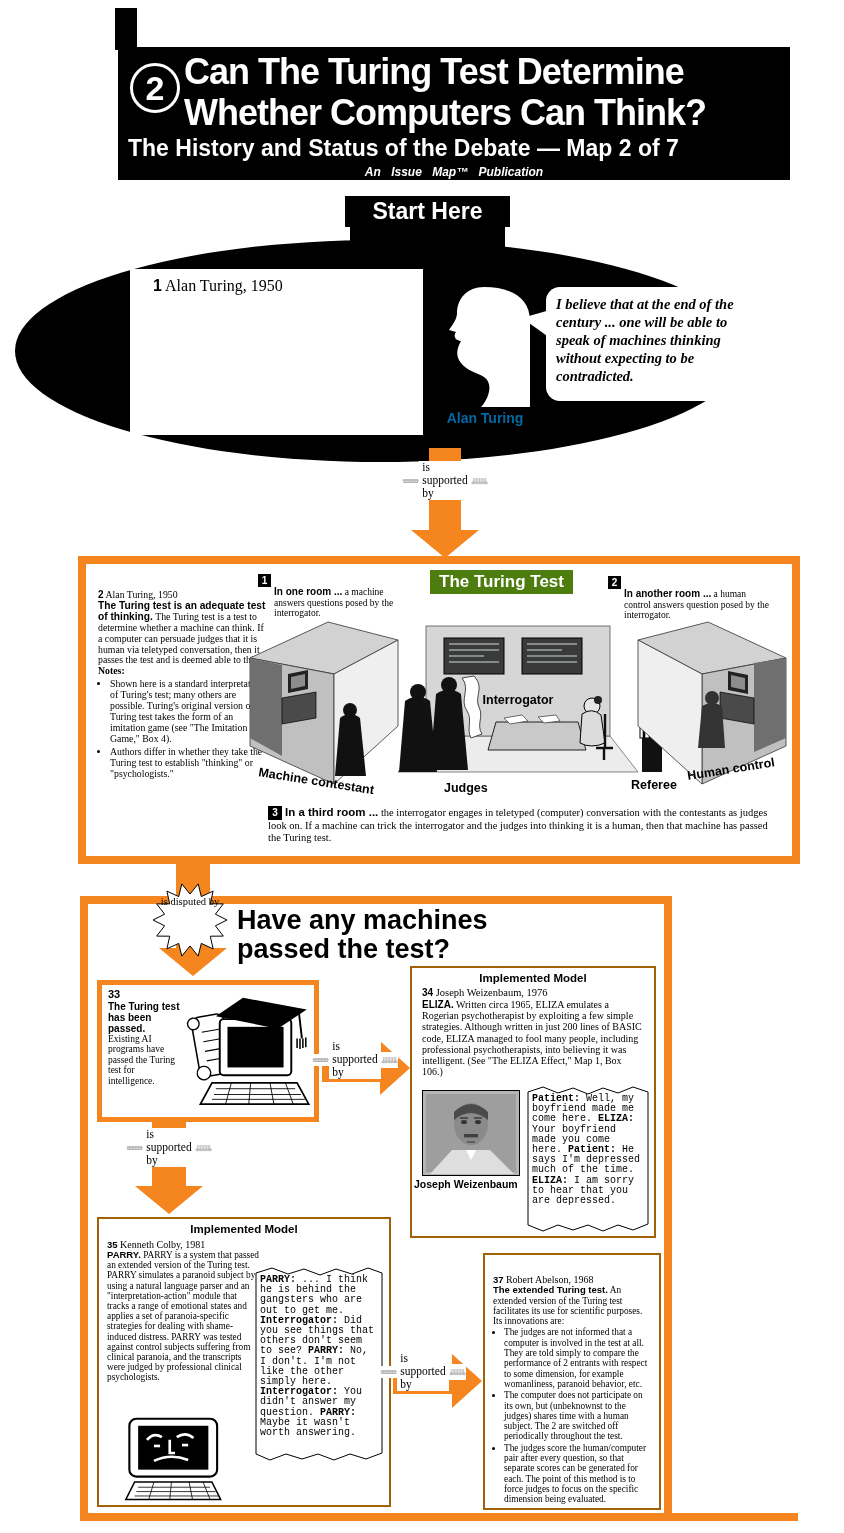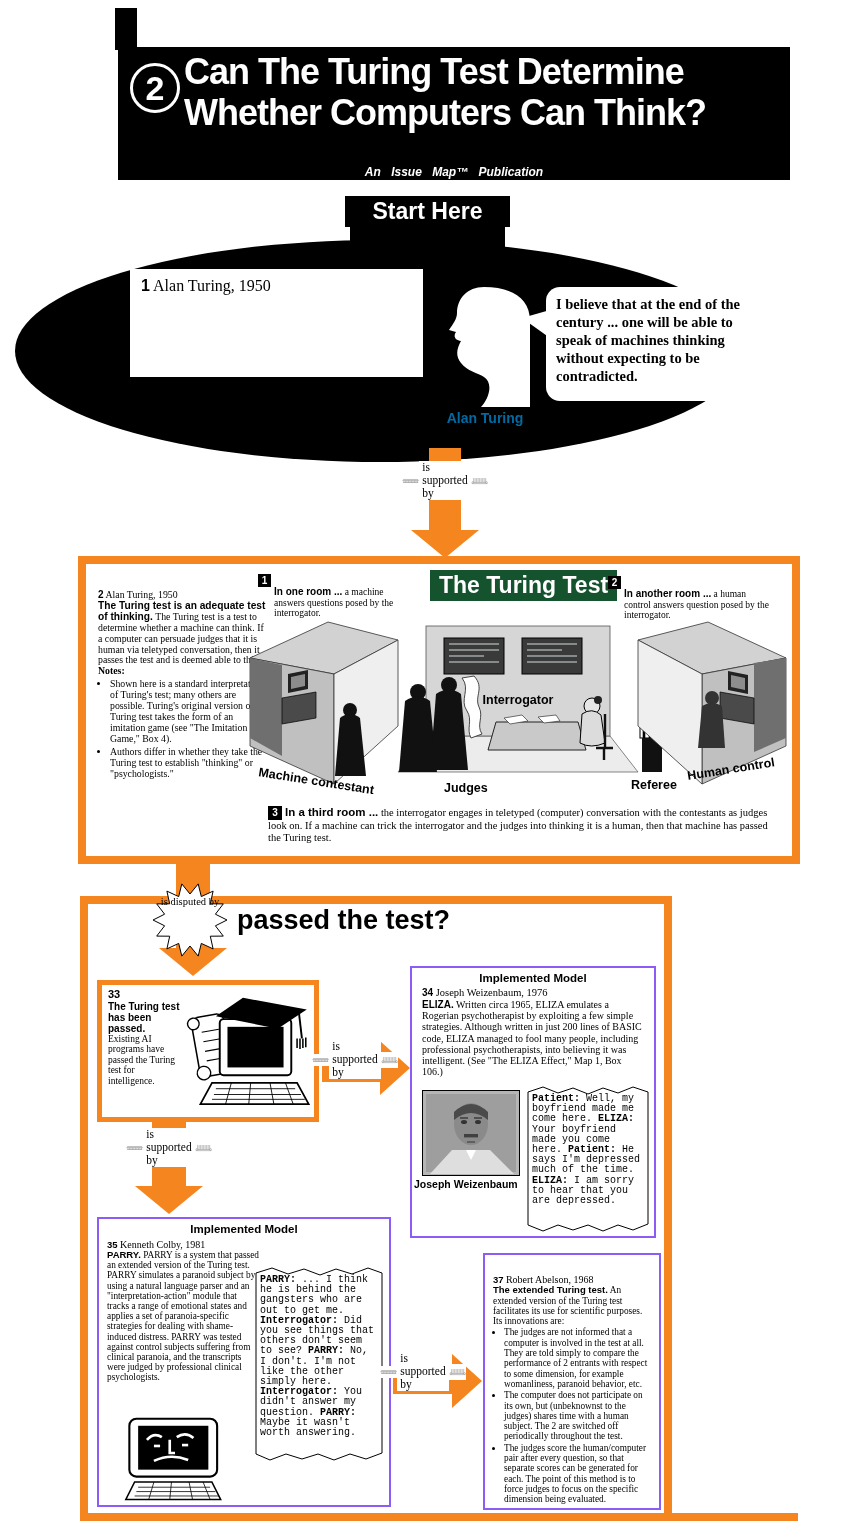--- a/index.html
+++ b/index.html
@@ -23,51 +23,51 @@
         font-family:"Liberation Sans",sans-serif;font-weight:bold;font-style:italic;
         font-size:12px;word-spacing:7px;}
 
   .start-here{left:345px;top:196px;width:165px;height:31px;background:#000;color:#fff;
         text-align:center;line-height:31px;font-family:"Liberation Sans",sans-serif;
         font-weight:bold;font-size:23px;}
   .start-bridge{left:350px;top:215px;width:155px;height:40px;background:#000;}
 
   
   .ellipse{left:15px;top:240px;width:730px;height:222px;background:#000;border-radius:50%;}
-  .box1{left:130px;top:269px;width:293px;height:108px;background:#fff;padding:7px 11px;
+  .box1{left:130px;top:269px;width:293px;height:166px;background:#fff;padding:7px 23px;
         box-sizing:border-box;font-size:16px;line-height:19px;}
   .box1 .attr{font-size:16px;}
   .b1-claim{font-family:"Liberation Sans",sans-serif;font-weight:bold;font-size:16.5px;}
   .turing-sil{left:438px;top:284px;width:92px;height:124px;}
   .turing-cap{left:420px;top:410px;width:130px;color:#0369a1;text-align:center;
         font-family:"Liberation Sans",sans-serif;font-weight:bold;font-size:14px;}
   .bubble{left:546px;top:287px;width:216px;height:114px;background:#fff;border-radius:14px;
-        padding:8px 10px;box-sizing:border-box;font-weight:bold;font-size:14.5px;line-height:18px;}
+        padding:8px 10px;box-sizing:border-box;font-weight:bold;font-size:14.5px;line-height:18px;font-style:italic;}
   .bubble-tail{left:522px;top:310px;width:0;height:0;border-top:8px solid transparent;
         border-bottom:20px solid transparent;border-right:28px solid #fff;}
 
   
   .oshaft{position:absolute;background:#F5861F;}
   .ohead-down{position:absolute;width:0;height:0;border-left:34px solid transparent;
         border-right:34px solid transparent;border-top:28px solid #F5861F;}
   .ohead-right{position:absolute;width:0;height:0;border-top:27px solid transparent;
         border-bottom:27px solid transparent;border-left:30px solid #F5861F;}
   .sup-label{position:absolute;display:flex;align-items:center;z-index:5;}
   .sup-label .txt{background:#fff;font-size:11.5px;padding:0 3px;line-height:13px;}
   .sup-label svg{background:#fff;}
 
   
   .tt-box{left:78px;top:556px;width:722px;height:308px;border:8px solid #F5861F;
         box-sizing:border-box;background:#fff;}
   .box2{position:absolute;left:12px;top:26px;width:170px;font-size:9.8px;line-height:10.9px;}
   .b2-claim{font-family:"Liberation Sans",sans-serif;font-weight:bold;font-size:10.2px;}
   .box2 ul{margin:2px 0 0 12px;padding:0;}
   .box2 li{margin:0 0 2px 0;}
-  .tt-title{position:absolute;left:344px;top:6px;background:#14532d;color:#fff;padding:2px 9px;
-        font-family:"Liberation Sans",sans-serif;font-weight:bold;font-size:23px;}
+  .tt-title{position:absolute;left:344px;top:6px;background:#4d7c0f;color:#fff;padding:2px 9px;
+        font-family:"Liberation Sans",sans-serif;font-weight:bold;font-size:17px;}
   .numsq{display:inline-block;background:#000;color:#fff;font-family:"Liberation Sans",sans-serif;
         font-weight:bold;font-size:10px;width:13px;height:13px;line-height:13px;text-align:center;
         margin-right:3px;vertical-align:top;}
   .room-note{position:absolute;font-size:9.5px;line-height:10.6px;}
   .room-note .lead{font-family:"Liberation Sans",sans-serif;font-weight:bold;font-size:10px;}
   .room-note .ntext{display:block;margin-left:16px;margin-top:-13px;padding-top:13px;}
   .room3{position:absolute;left:182px;top:242px;width:515px;font-size:10.5px;line-height:12.2px;}
   .tt-diagram{position:absolute;left:162px;top:50px;width:540px;height:190px;}
   .dlabel{font-family:"Liberation Sans",sans-serif;font-weight:bold;font-size:12.5px;fill:#000;}
 
@@ -80,21 +80,21 @@
   
   .lower-box{left:80px;top:896px;width:592px;height:625px;border:8px solid #F5861F;
         box-sizing:border-box;background:transparent;}
   .bottom-bar{left:664px;top:1513px;width:134px;height:8px;background:#F5861F;}
 
   .box33{left:97px;top:980px;width:222px;height:142px;border:5px solid #F5861F;background:#fff;
         box-sizing:border-box;display:flex;}
   .box33-text{width:76px;padding:4px 2px 16px 6px;font-size:9.5px;line-height:10.6px;}
   .b33-claim{font-family:"Liberation Sans",sans-serif;font-weight:bold;font-size:10px;line-height:11px;}
 
-  .model-box{position:absolute;border:2px solid #8b5cf6;background:#fff;box-sizing:border-box;}
+  .model-box{position:absolute;border:2px solid #a16207;background:#fff;box-sizing:border-box;}
   .mb-header{text-align:center;font-family:"Liberation Sans",sans-serif;font-weight:bold;
         font-size:11.5px;margin-top:4px;}
   .mb-attr{font-size:10.5px;}
   .mb-claim{font-family:"Liberation Sans",sans-serif;font-weight:bold;font-size:10px;}
   .mb-body{font-size:10px;line-height:11.2px;}
 
   .dlg{position:absolute;}
   .dlg .dtext{position:absolute;left:6px;top:10px;right:5px;font-size:10px;line-height:10.2px;}
   .dlg svg{position:absolute;left:0;top:0;width:100%;height:100%;}
   .dlg b{font-weight:bold;}
@@ -111,20 +111,21 @@
 <body>
 
 <div class="abs top-tab"></div>
 
 <div class="abs header">
   <div class="hnum">2</div>
   <div class="htitle">
     <div>Can The Turing Test Determine</div>
     <div>Whether Computers Can Think?</div>
   </div>
+  <div class="hsub">The History and Status of the Debate — Map 2 of 7</div>
   <div class="hpub">An Issue Map™ Publication</div>
 </div>
 
 <div class="abs ellipse"></div>
 <div class="abs start-bridge"></div>
 <div class="abs start-here">Start Here</div>
 
 <div class="abs box1">
   <div class="attr"><b class="sans">1</b> <span>Alan Turing, 1950</span></div>
 </div>
@@ -249,20 +250,21 @@
 </div>
 
 <div class="oshaft" style="left:176px;top:864px;width:34px;height:84px;z-index:4;"></div>
 <div class="ohead-down" style="left:159px;top:948px;z-index:4;"></div>
 <svg class="abs starburst" viewBox="0 0 76 76">
   <polygon fill="#fff" stroke="#000" stroke-width="1" points="75,38 63.4,43.8 71.3,54.1 58.3,54.2 61.1,66.9 49.3,61.4 46.2,74.1 38,64 29.8,74.1 26.7,61.4 14.9,66.9 17.7,54.2 4.7,54.1 12.6,43.8 1,38 12.6,32.2 4.7,21.9 17.7,21.8 14.9,9.1 26.7,14.6 29.8,1.9 38,12 46.2,1.9 49.3,14.6 61.1,9.1 58.3,21.8 71.3,21.9 63.4,32.2"></polygon>
 </svg>
 <div class="abs star-txt">is disputed by</div>
 
 <div class="abs question">
+  <div>Have any machines</div>
   <div>passed the test?</div>
 </div>
 
 <div class="abs lower-box"></div>
 <div class="abs bottom-bar"></div>
 
 <div class="abs box33">
   <div class="box33-text">
     <b class="sans" style="font-size:11px">33</b>
     <div class="b33-claim">The Turing test has been passed.</div>

